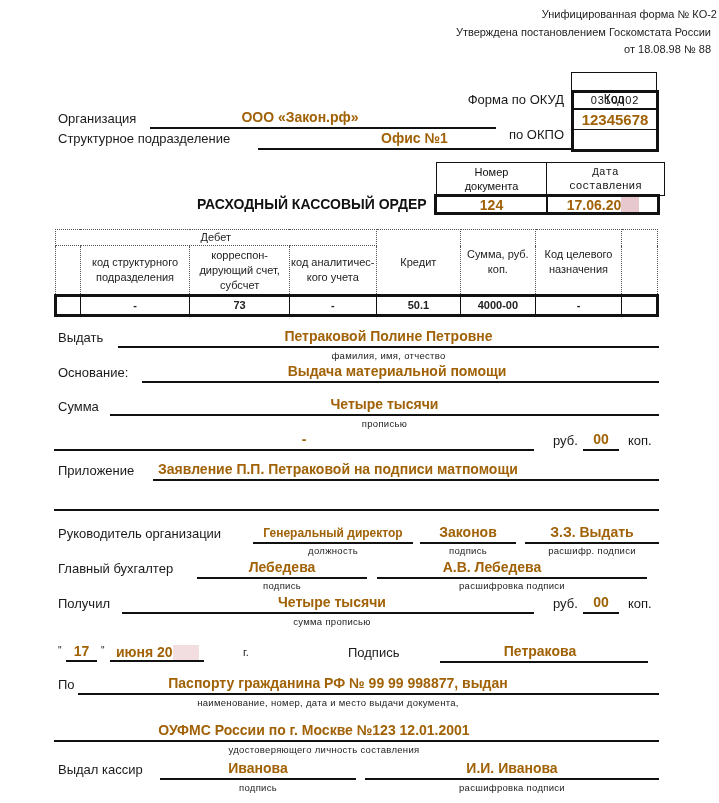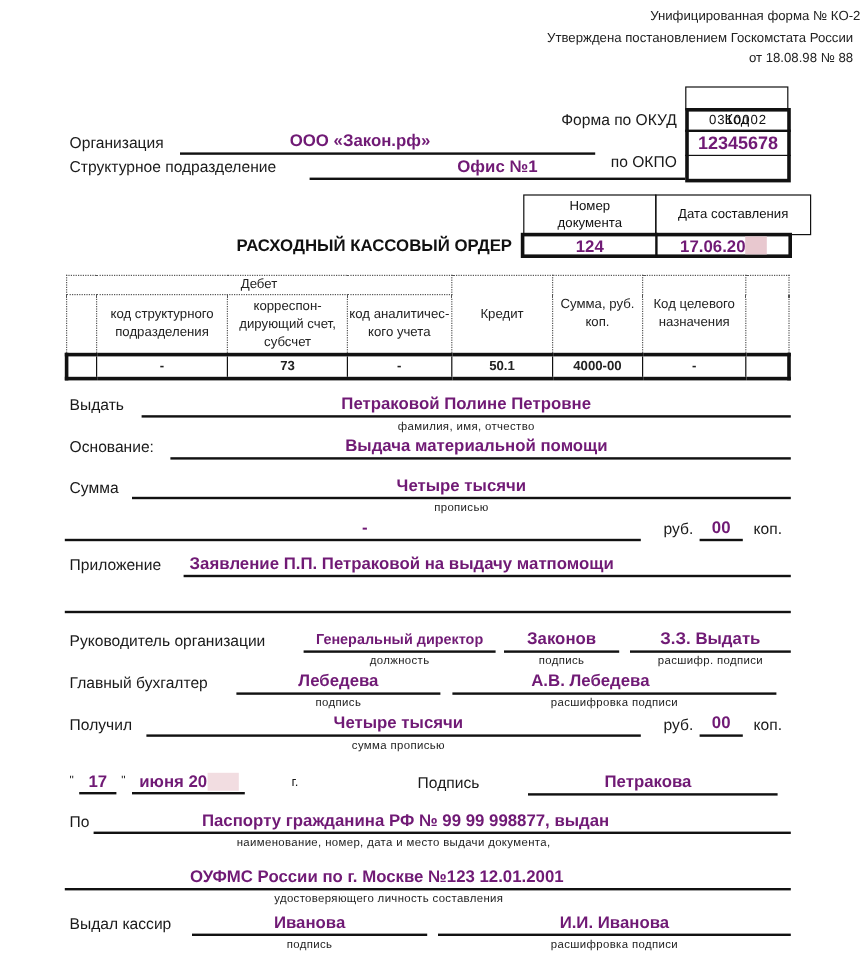--- a/index.html
+++ b/index.html
@@ -1,21 +1,21 @@
 <!DOCTYPE html>
 <html><head>
 <meta charset="utf-8">
 <style>
   html, body { margin:0; padding:0; background:#fff; }
   body { width:719px; height:803px; position:relative; overflow:hidden;
          font-family:"Liberation Sans", sans-serif; color:#111; }
   .abs { position:absolute; white-space:nowrap; }
   .lbl { font-size:13px; color:#1a1a1a; }
   .small { font-size:9.5px; color:#222; letter-spacing:0.3px; }
-  .red { color:#701a75; font-weight:bold; font-size:14px; }
+  .red { color:#a16207; font-weight:bold; font-size:14px; }
   .line { position:absolute; height:0; border-top:2px solid #111; }
   .center { text-align:center; }
   .box { position:absolute; border:1.5px solid #111; box-sizing:border-box; }
   .thick { border:3px solid #111; }
   .hdr { font-size:11px; text-align:right; color:#222; }
   .cell { position:absolute; box-sizing:border-box; display:flex; align-items:center; justify-content:center; text-align:center; }
   table.cash { position:absolute; border-collapse:collapse; }
   table.cash td { border:1px dotted #555; font-size:11px; text-align:center; color:#222; padding:0; line-height:15px; }
   table.cash tr.vals td { border-top:3px solid #111; border-bottom:3px solid #111; border-left:1.5px solid #111; border-right:1.5px solid #111; height:17px; }
   table.cash tr.vals td:first-child { border-left:3px solid #111; }
@@ -45,21 +45,21 @@
 <div class="abs red center" style="left:150px;top:109px;width:300px;">ООО «Закон.рф»</div>
 
 <div class="abs lbl" style="left:58px;top:131px;">Структурное подразделение</div>
 <div class="line" style="left:258px;top:148px;width:313px;"></div>
 <div class="abs red center" style="left:258px;top:130px;width:313px;">Офис №1</div>
 
 <div class="abs" style="left:197px;top:196px;font-size:14px;font-weight:bold;">РАСХОДНЫЙ КАССОВЫЙ ОРДЕР</div>
 <div class="box" style="left:436px;top:162px;width:111px;height:34px;">
   <div class="cell" style="left:0;top:0;width:100%;height:100%;font-size:11px;line-height:14px;white-space:normal;padding:0 22px;">Номер документа</div>
 </div>
-<div class="box" style="left:546px;top:162px;width:130px;height:34px;">
+<div class="box" style="left:546px;top:162px;width:119px;height:34px;font-family:Liberation Mono, monospace;">
   <div class="cell" style="left:0;top:0;width:100%;height:100%;font-size:11px;line-height:14px;white-space:normal;padding:0 14px;">Дата составления</div>
 </div>
 <div class="box thick" style="left:434px;top:194px;width:226px;height:21px;"></div>
 <div style="position:absolute;left:546px;top:194px;height:21px;border-left:2px solid #111;"></div>
 <div class="cell red" style="left:437px;top:196px;width:109px;height:17px;">124</div>
 <div class="cell" style="left:548px;top:196px;width:110px;height:17px;">
   <span class="red">17.06.20</span>
     <span style="display:inline-block;width:18px;height:15px;background:#e8c8cf;"></span>
 </div>
 
@@ -117,21 +117,21 @@
 
 <div class="line" style="left:54px;top:449px;width:480px;"></div>
 <div class="abs red center" style="left:54px;top:431px;width:500px;">-</div>
 <div class="abs lbl" style="left:553px;top:433px;">руб.</div>
 <div class="line" style="left:583px;top:449px;width:36px;"></div>
 <div class="abs red center" style="left:583px;top:431px;width:36px;">00</div>
 <div class="abs lbl" style="left:628px;top:433px;">коп.</div>
 
 <div class="abs lbl" style="left:58px;top:463px;">Приложение</div>
 <div class="line" style="left:153px;top:479px;width:506px;"></div>
-<div class="abs red" style="left:158px;top:461px;">Заявление П.П. Петраковой на выдачу матпомощи</div>
+<div class="abs red" style="left:158px;top:461px;">Заявление П.П. Петраковой на подписи матпомощи</div>
 <div class="line" style="left:54px;top:509px;width:605px;"></div>
 
 <div class="abs lbl" style="left:58px;top:526px;">Руководитель организации</div>
 <div class="line" style="left:253px;top:542px;width:160px;"></div>
 <div class="abs red center" style="left:253px;top:526px;width:160px;font-size:12px;">Генеральный директор</div>
 <div class="line" style="left:420px;top:542px;width:96px;"></div>
 <div class="abs red center" style="left:420px;top:524px;width:96px;">Законов</div>
 <div class="line" style="left:525px;top:542px;width:134px;"></div>
 <div class="abs red center" style="left:525px;top:524px;width:134px;">З.З. Выдать</div>
 <div class="abs small center" style="left:253px;top:545px;width:160px;">должность</div>

